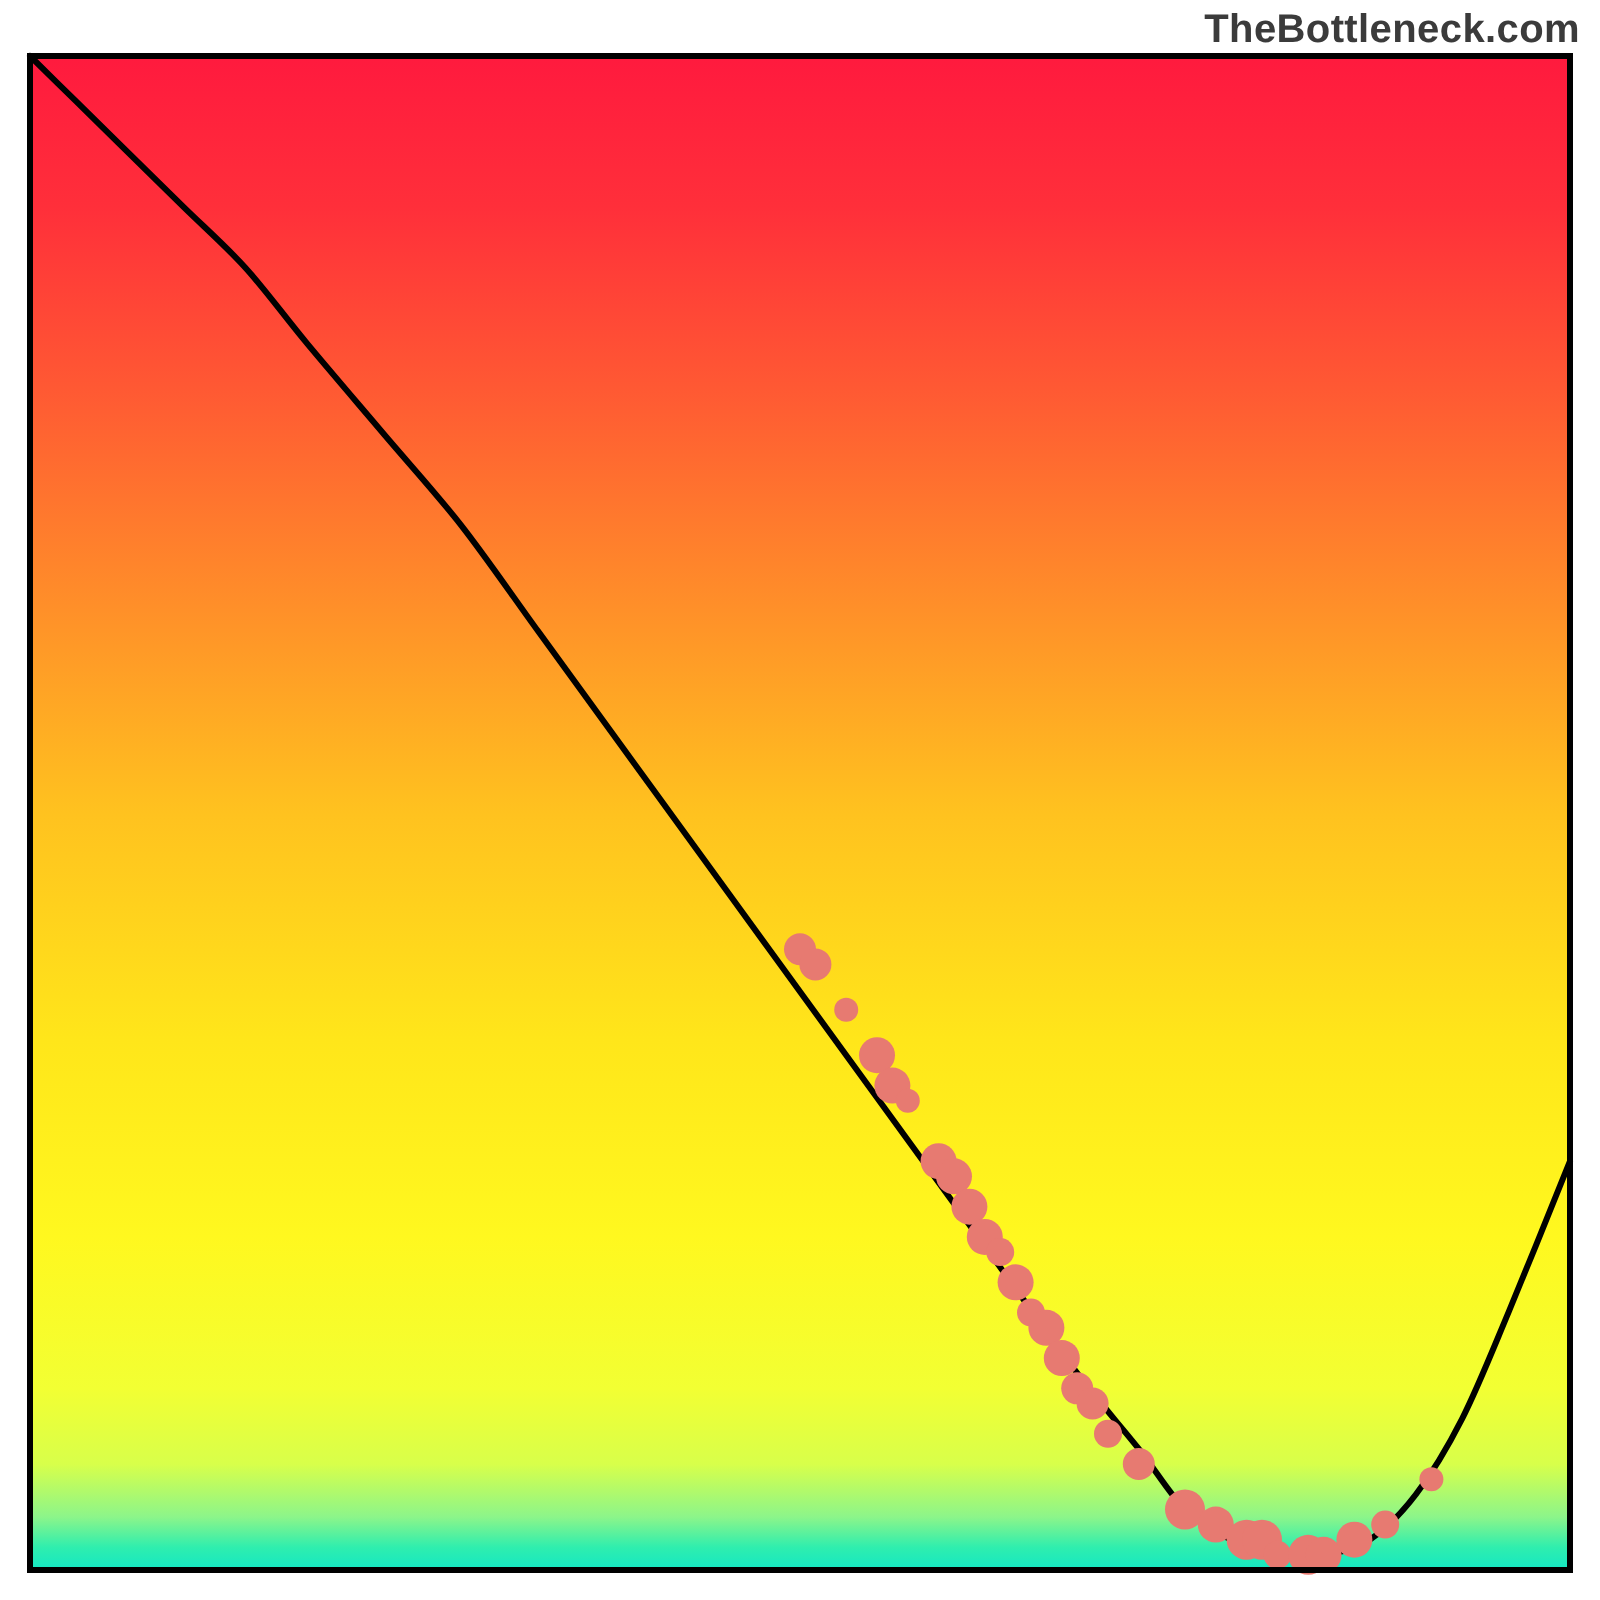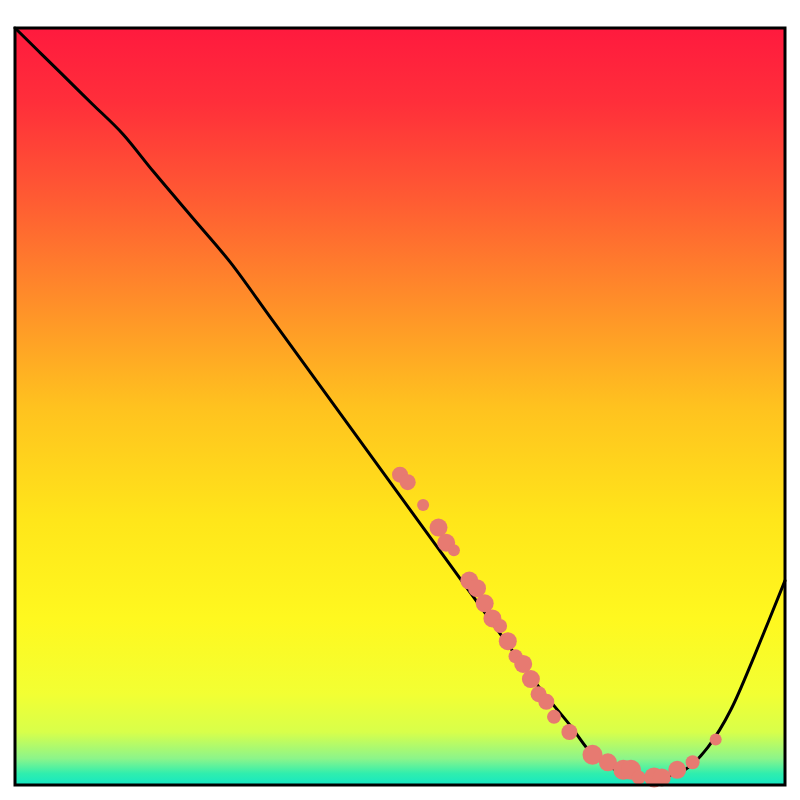--- a/index.html
+++ b/index.html
@@ -26,20 +26,21 @@
     letter-spacing: 0.2px;
   }
   svg {
     display: block;
   }
 </style>
 </head>
 <body>
 
 <div class="stage">
+  <div class="attribution">TheBottleneck.com</div>
 
   <svg id="chart-svg" width="800" height="800" viewBox="0 0 800 800">
     <defs>
       <linearGradient id="bg-grad" x1="0" y1="0" x2="0" y2="1">
           <stop offset="0.00%" stop-color="#ff1a3e"></stop>
           <stop offset="10.00%" stop-color="#ff2f3a"></stop>
           <stop offset="22.00%" stop-color="#ff5933"></stop>
           <stop offset="35.00%" stop-color="#ff8a2a"></stop>
           <stop offset="50.00%" stop-color="#ffc21f"></stop>
           <stop offset="65.00%" stop-color="#ffe61a"></stop>

